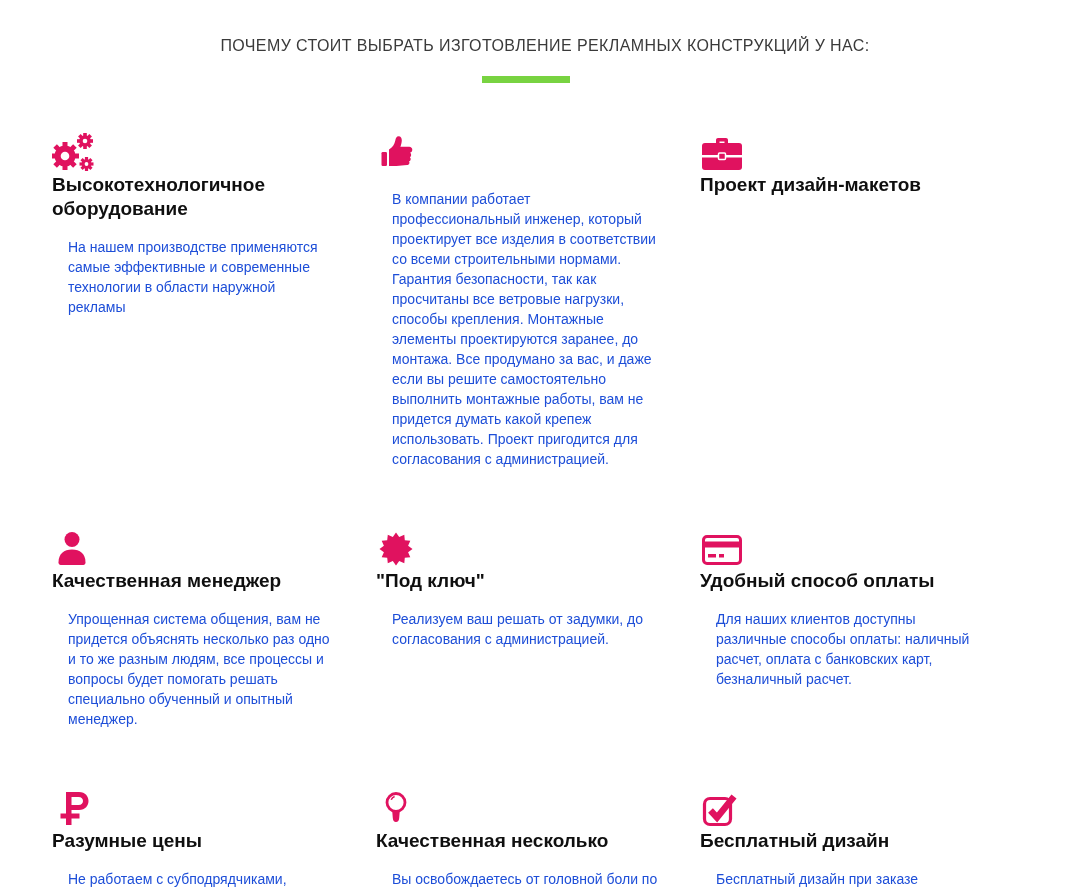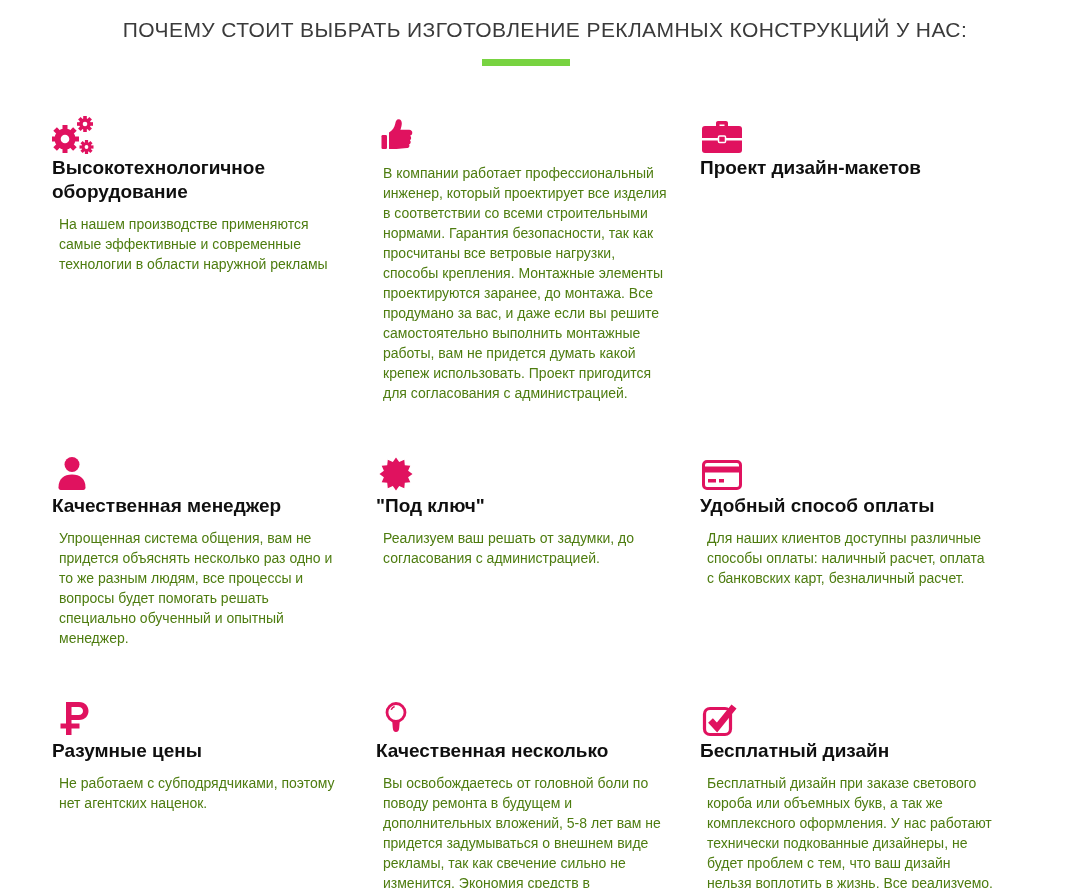--- a/index.html
+++ b/index.html
@@ -3,23 +3,23 @@
 <meta charset="utf-8">
 <style>
   html,body { margin:0; padding:0; background:#ffffff; }
   body {
     width:1090px; min-height:888px;
     font-family:"Liberation Sans", sans-serif;
     -webkit-font-smoothing:antialiased;
   }
   .section { padding-top:16px; }
   .section-title {
-    margin:0; padding:0 40px;
+    margin:16px; padding:0 40px;
     text-align:center;
-    font-size:21px; font-weight:400; letter-spacing:0.4px;
+    font-size:16px; font-weight:400; letter-spacing:0.4px;
     color:#3a3a3a; line-height:28px;
     text-transform:uppercase;
   }
   .accent-underline {
     width:88px; height:7px;
     margin:15px auto 0 auto;
     margin-left:482px;
   }
   .container { width:948px; margin:0 0 0 52px; }
   .features-grid {
@@ -32,22 +32,22 @@
     padding-bottom:24px;
   }
   .card { max-width:305px; }
   .icon-wrap { height:42px; display:flex; align-items:flex-end; }
   .card-title {
     margin:0 0 10px 0;
     font-size:19px; font-weight:700; color:#0f0f0f;
     line-height:24px; max-width:300px;
   }
   .card-body {
-    margin:7px; max-width:300px;
-    font-size:14px; color:#4d7c0f; line-height:20px;
+    margin:16px; max-width:300px;
+    font-size:14px; color:#1d4ed8; line-height:20px;
   }
   svg { display:block; }
 </style>
 </head>
 <body>
 
 <div class="section">
   <h1 class="section-title">ПОЧЕМУ СТОИТ ВЫБРАТЬ ИЗГОТОВЛЕНИЕ РЕКЛАМНЫХ КОНСТРУКЦИЙ У НАС:</h1>
   <div class="accent-underline" style="background:#78d341;"></div>
 

